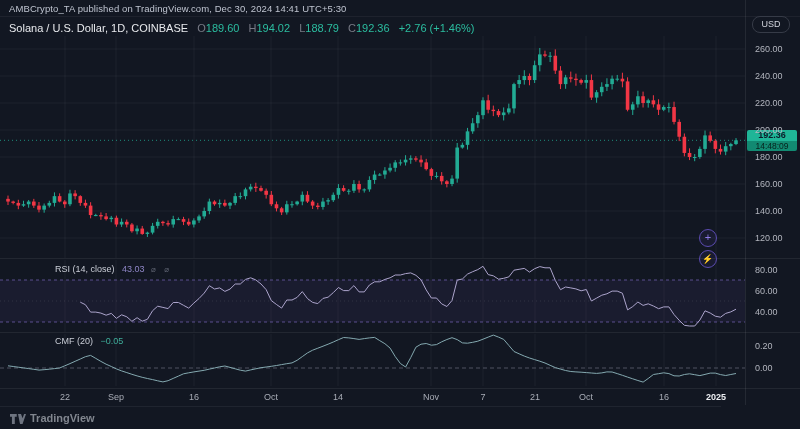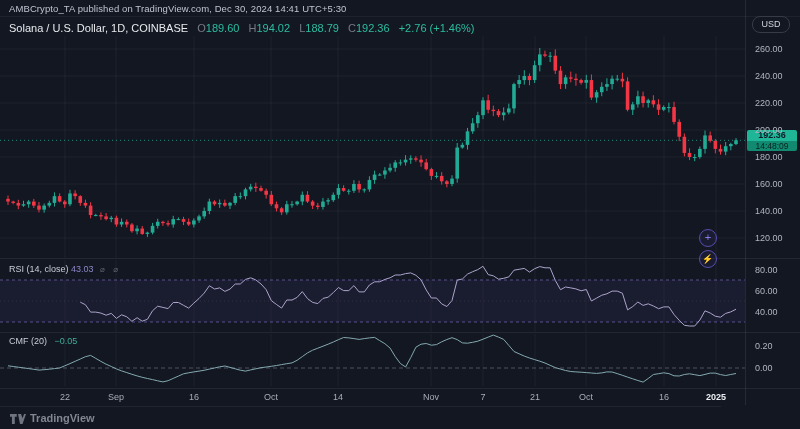--- a/index.html
+++ b/index.html
@@ -22,23 +22,23 @@
   #price-axis{position:absolute;left:746px;top:0;width:54px;height:405px;font-size:9px;color:#b2b5be;}
   .ytick{position:absolute;left:9px;}
   #usd-btn{position:absolute;left:6px;top:16px;width:36px;height:15px;border:1px solid #363b47;
        border-radius:8px;text-align:center;line-height:15px;font-size:9px;color:#d1d4dc;}
   #last-label{position:absolute;left:1px;top:130px;width:50px;border-radius:2px;overflow:hidden;
        text-align:center;font-weight:bold;font-size:9px;color:#0d1b2a;}
   #last-label .p{background:#1fb597;line-height:11px;}
   #last-label .cd{background:#128a72;line-height:10px;font-weight:normal;font-size:8.5px;color:#07211c;}
   
   .ind-label{position:absolute;left:9px;font-size:9px;white-space:nowrap;z-index:3;}
-  .ind-label .nm{color:#c9cdd6;}
+  .ind-label .nm{color:#c9cdd6;margin-left:46px;}
   .ind-label .icons{color:#5d6270;font-size:8px;margin-left:4px;letter-spacing:3px;}
-  #rsi-label{top:264px;}  #rsi-label .val{color:#8e86c6;}
+  #rsi-label{top:264px;}  #rsi-label .val{color:#8e86c6;margin-left:5px;}
   #cmf-label{top:336px;}  #cmf-label .val{color:#3fae9b;margin-left:5px;}
   
   #time-axis{position:absolute;left:0;top:389px;width:745px;height:16px;font-size:9px;color:#a8acb6;}
   .xtick{position:absolute;top:3px;transform:translateX(-50%);}
   .xtick.year{color:#eceef2;font-weight:bold;}
   
   #footer{position:absolute;left:0;top:406px;width:721px;height:23px;border-top:1px solid rgba(255,255,255,0.06);}
   #footer .brand{position:absolute;left:30px;top:5px;font-size:11px;font-weight:bold;color:#81868f;}
   #tv-mark{position:absolute;left:10px;top:6px;}
   

